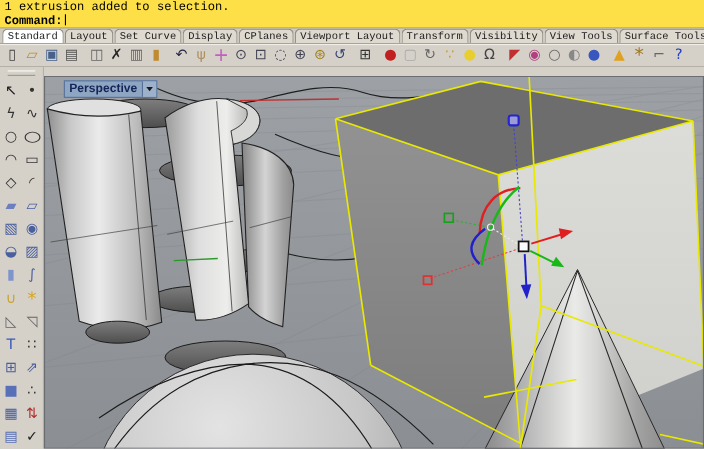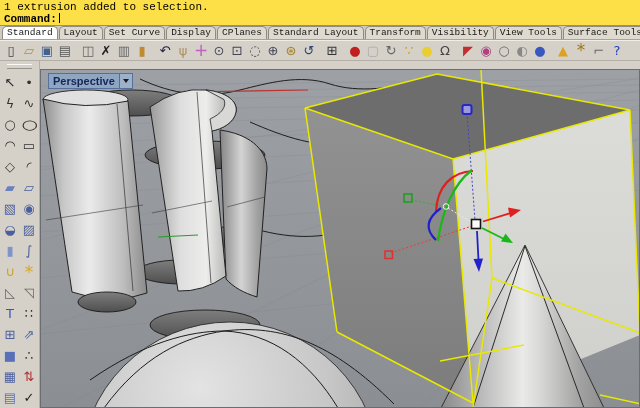--- a/index.html
+++ b/index.html
@@ -38,21 +38,21 @@
   .sgrip{height:3px;border-top:1px solid #fbfaf7;border-bottom:1px solid #9a968e;margin:1px 7px 3px 7px;}
   .sgrid{display:grid;grid-template-columns:19px 19px;justify-content:center;}
   .si{width:19px;height:21px;display:flex;align-items:center;justify-content:center;
       font-family:"DejaVu Sans",sans-serif;font-size:13px;cursor:default;}
   .si.big{font-size:17px;}
   .si.wide{transform:scaleX(1.45);}
 
   .vpwrap{position:relative;flex:1;background:#d5d1c9;padding-top:8px;}
   svg.vp{display:block;}
 
-  .vplabel{position:absolute;left:8px;top:12px;height:16px;display:flex;align-items:center;
+  .vplabel{position:absolute;left:18px;top:12px;height:16px;display:flex;align-items:center;
            background:#8fa6c2;border:1px solid #55719a;box-sizing:border-box;
            font-size:11px;font-weight:bold;color:#14265a;padding-left:4px;cursor:default;}
   .vplabel .txt{margin-right:4px;}
   .vplabel .dd{width:12px;height:14px;border-left:1px solid #55719a;background:#9db1ca;
                display:flex;align-items:center;justify-content:center;}
   .dd-arrow{width:0;height:0;border-left:3px solid transparent;border-right:3px solid transparent;
             border-top:4px solid #1a1a1a;}
 </style>
 </head>
 <body>
@@ -63,21 +63,21 @@
     <div class="hist">1 extrusion added to selection.</div>
     <div class="promptrow"><span>Command:</span><span class="caret"></span></div>
   </div>
 
   <div class="tabs">
       <div class="tab active">Standard</div>
       <div class="tab">Layout</div>
       <div class="tab">Set Curve</div>
       <div class="tab">Display</div>
       <div class="tab">CPlanes</div>
-      <div class="tab">Standard Layout</div>
+      <div class="tab">Viewport Layout</div>
       <div class="tab">Transform</div>
       <div class="tab">Visibility</div>
       <div class="tab">View Tools</div>
       <div class="tab">Surface Tools</div>
     </div>
 
   <div class="tbar">
       <div class="ti" style="color: rgb(68, 68, 68);">▯</div>
       <div class="ti" style="color: rgb(184, 144, 48);">▱</div>
       <div class="ti" style="color: rgb(70, 98, 140);">▣</div>

